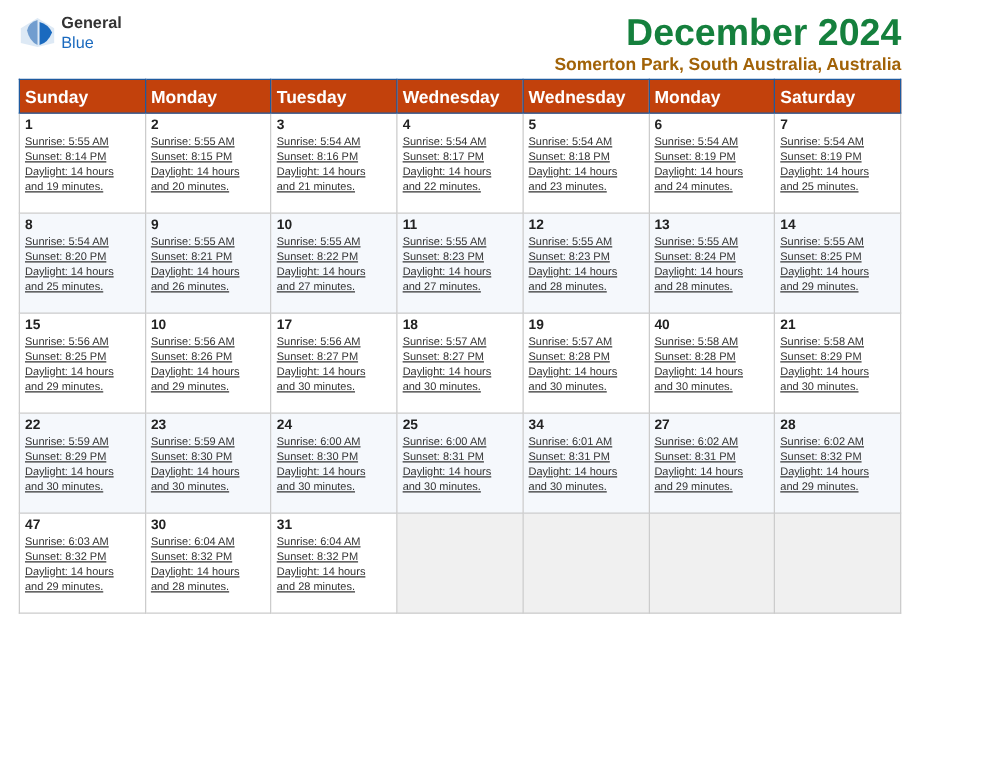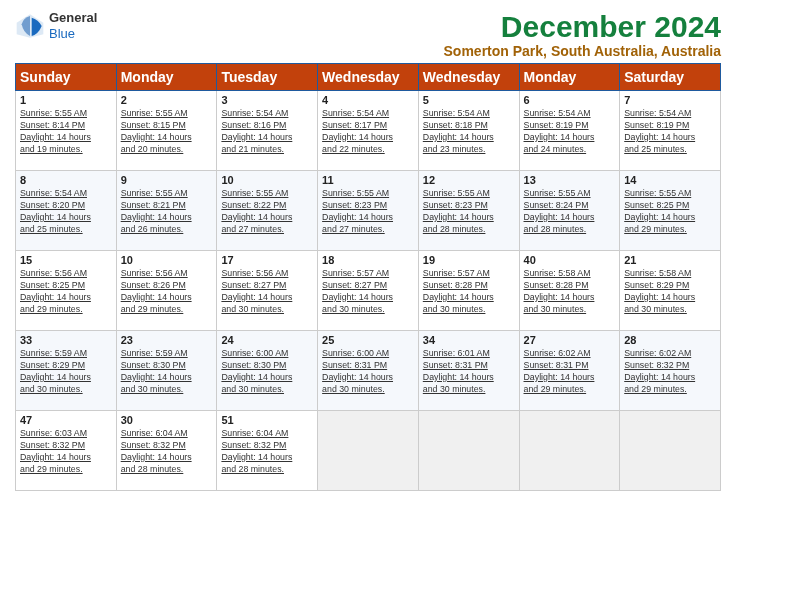--- a/index.html
+++ b/index.html
@@ -216,21 +216,21 @@
             <span class="day-num">40</span>
             <div class="day-info">Sunrise: 5:58 AM<br>Sunset: 8:28 PM<br>Daylight: 14 hours<br>and 30 minutes.</div>
           </td>
           <td>
             <span class="day-num">21</span>
             <div class="day-info">Sunrise: 5:58 AM<br>Sunset: 8:29 PM<br>Daylight: 14 hours<br>and 30 minutes.</div>
           </td>
         </tr>
         <tr>
           <td>
-            <span class="day-num">33</span>
+            <span class="day-num">22</span>
             <div class="day-info">Sunrise: 5:59 AM<br>Sunset: 8:29 PM<br>Daylight: 14 hours<br>and 30 minutes.</div>
           </td>
           <td>
             <span class="day-num">23</span>
             <div class="day-info">Sunrise: 5:59 AM<br>Sunset: 8:30 PM<br>Daylight: 14 hours<br>and 30 minutes.</div>
           </td>
           <td>
             <span class="day-num">24</span>
             <div class="day-info">Sunrise: 6:00 AM<br>Sunset: 8:30 PM<br>Daylight: 14 hours<br>and 30 minutes.</div>
           </td>
@@ -254,21 +254,21 @@
         <tr>
           <td>
             <span class="day-num">47</span>
             <div class="day-info">Sunrise: 6:03 AM<br>Sunset: 8:32 PM<br>Daylight: 14 hours<br>and 29 minutes.</div>
           </td>
           <td>
             <span class="day-num">30</span>
             <div class="day-info">Sunrise: 6:04 AM<br>Sunset: 8:32 PM<br>Daylight: 14 hours<br>and 28 minutes.</div>
           </td>
           <td>
-            <span class="day-num">51</span>
+            <span class="day-num">31</span>
             <div class="day-info">Sunrise: 6:04 AM<br>Sunset: 8:32 PM<br>Daylight: 14 hours<br>and 28 minutes.</div>
           </td>
           <td class="empty-cell"></td>
           <td class="empty-cell"></td>
           <td class="empty-cell"></td>
           <td class="empty-cell"></td>
         </tr>
       </tbody>
   </table>
 </div>

